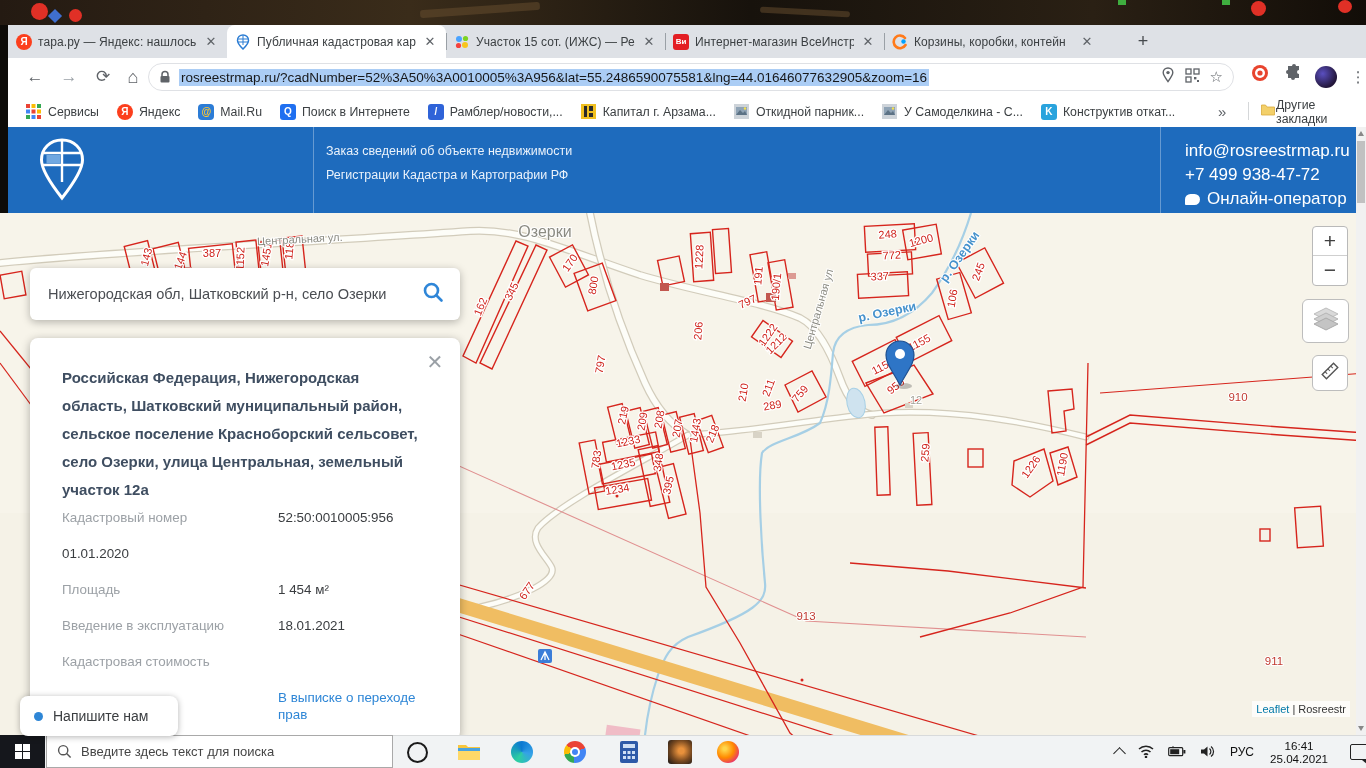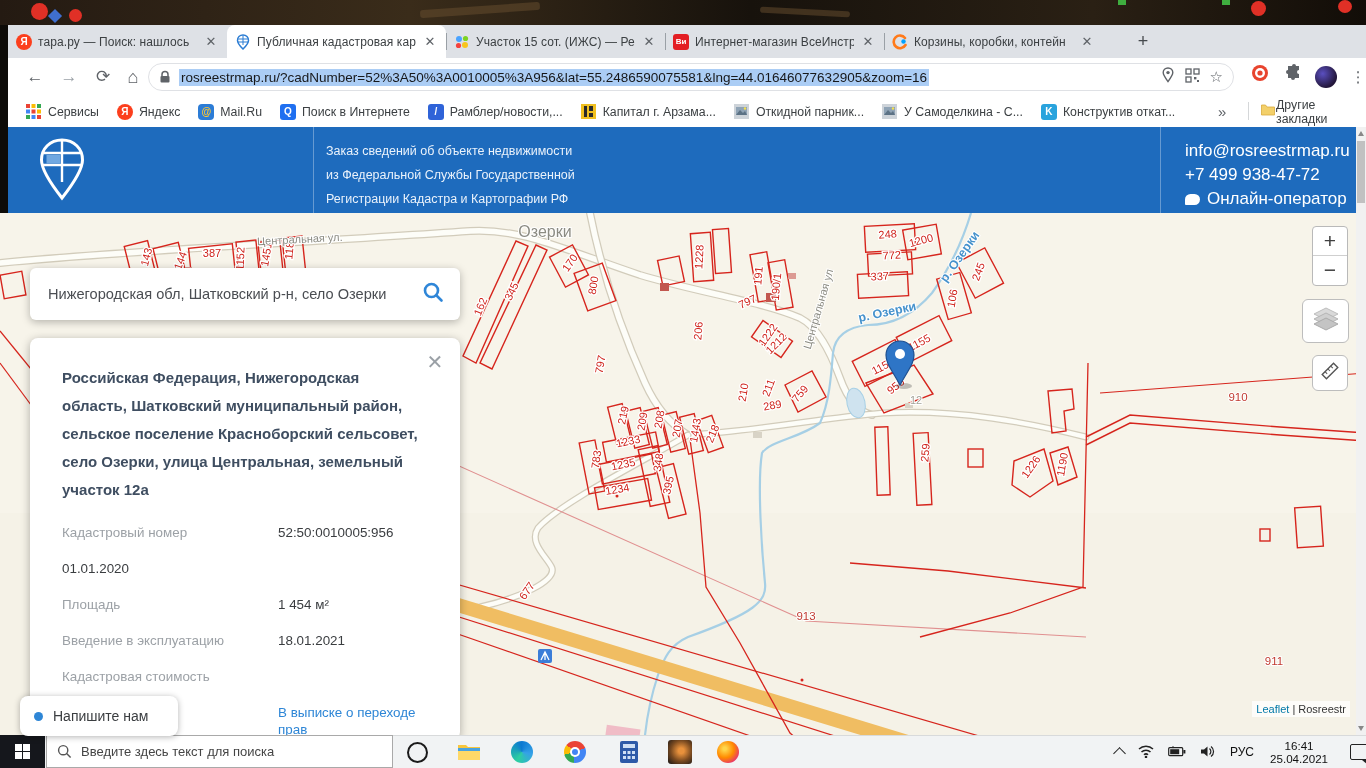--- a/index.html
+++ b/index.html
@@ -69,21 +69,21 @@
   .lblr{fill:#4692cc;stroke:#ffffff;stroke-width:2px;paint-order:stroke;font-size:12.5px;font-weight:bold}
   .lblg{fill:#a3a399;stroke:#ffffff;stroke-width:2px;paint-order:stroke;font-size:11px}
 
   
   #searchbox{left:30px;top:268px;width:430px;height:52px;background:#fff;border-radius:6px;
              box-shadow:0 2px 8px rgba(0,0,0,.28);display:flex;align-items:center;padding:0 16px;box-sizing:border-box}
   #searchbox input{flex:1;border:0;outline:0;font-size:14.6px;color:#4a4d52;font-family:"Liberation Sans",sans-serif;background:transparent}
   #infopanel{left:30px;top:338px;width:430px;height:402px;background:#fff;border-radius:8px;
              box-shadow:0 2px 10px rgba(0,0,0,.3);box-sizing:border-box;padding:26px 24px 10px 32px;overflow:hidden}
   #panel-close{position:absolute;right:14px;top:12px;font-size:20px;color:#9aa0a6;width:22px;text-align:center}
-  #panel-title{font-size:15px;font-weight:bold;color:#3f4e61;line-height:28px;width:360px;margin-bottom:20px}
+  #panel-title{font-size:15px;font-weight:bold;color:#3f4e61;line-height:28px;width:360px;margin-bottom:5px}
   .prow{display:flex;margin-bottom:19px}
   .plabel{width:216px;flex:0 0 216px;font-size:13.4px;color:#9ca1a6;line-height:17px;padding-right:20px;box-sizing:border-box}
   .pvalue{font-size:13.4px;color:#3a3d40;line-height:17px;width:152px}
   .pvalue.link{color:#2e86d6}
   #chatbtn{left:20px;top:696px;width:158px;height:40px;background:#fff;border-radius:8px;box-shadow:0 1px 6px rgba(0,0,0,.3);
            display:flex;align-items:center;z-index:5}
   #chatdot{width:9px;height:9px;border-radius:50%;background:#2e86d6;margin:0 10px 0 14px}
   #chatbtn span{font-size:14px;color:#3a3d40}
   #zoomctl{left:1312px;top:226px;width:34px;background:#fff;border:1px solid #b9b9b9;border-radius:4px;overflow:hidden}
   .zbtn{width:34px;height:29px;text-align:center;line-height:28px;font-size:21px;color:#404040;box-sizing:border-box}
@@ -134,21 +134,21 @@
   <span class="wgem" style="left:50px;top:11px"></span>
 </div>
 <div id="wall-left" class="abs"></div>
 
 <div id="tabbar" class="abs">
   <div id="tabs">
       <div class="tab">
         <span style="display:flex">
           <span class="fav" style="background:#fc3f1d;border-radius:50%;color:#fff;font-weight:bold;font-size:10px;line-height:16px;text-align:center">Я</span>
         </span>
-                 <span class="title">тара.ру — Поиск: нашлось</span>
+                 <span class="title">тара.ру — Яндекс: нашлось</span>
                  <span class="close">✕</span>
       </div>
       <div class="tab active">
         <span style="display:flex">
           <span class="fav"><svg width="16" height="16" viewBox="0 0 16 16">
               <path d="M8 1C4.7 1 2.5 3.4 2.5 6.4 2.5 9 5 12 8 15 11 12 13.5 9 13.5 6.4 13.5 3.4 11.3 1 8 1Z" fill="none" stroke="#2b7cd3" stroke-width="1.5"></path>
               <line x1="3.2" y1="5" x2="12.8" y2="5" stroke="#2b7cd3"></line>
               <line x1="3" y1="8" x2="13" y2="8" stroke="#2b7cd3"></line>
               <line x1="8" y1="1.5" x2="8" y2="11" stroke="#2b7cd3"></line>
             </svg></span>
@@ -325,21 +325,20 @@
         <path d="M24 2C11.8 2 3.5 10.8 3.5 22 3.5 32 13 46 24 60 35 46 44.5 32 44.5 22 44.5 10.8 36.2 2 24 2Z" fill="none" stroke="#fff" stroke-width="3"></path>
         <line x1="6" y1="15" x2="42" y2="15" stroke="#fff" stroke-width="2.4"></line>
         <line x1="4.5" y1="27" x2="43.5" y2="27" stroke="#fff" stroke-width="2.4"></line>
         <line x1="24" y1="3" x2="24" y2="44" stroke="#fff" stroke-width="2.4"></line>
         <rect x="8.5" y="17" width="14" height="8.5" fill="#7fb3e8" opacity=".85"></rect>
       </svg>
   </div>
   <div class="sh-div" style="left:305px"></div>
   <div id="sh-mid">
     <div>Заказ сведений об объекте недвижимости</div>
-    <div>из Федеральной Службы Государственной</div>
     <div>Регистрации Кадастра и Картографии РФ</div>
   </div>
   <div class="sh-div" style="left:1152px"></div>
   <div id="sh-right">
     <div>info@rosreestrmap.ru</div>
     <div>+7 499 938-47-72</div>
     <div class="oprow">
       <span id="op-bubble"></span>
       <span>Онлайн-оператор</span>
     </div>

